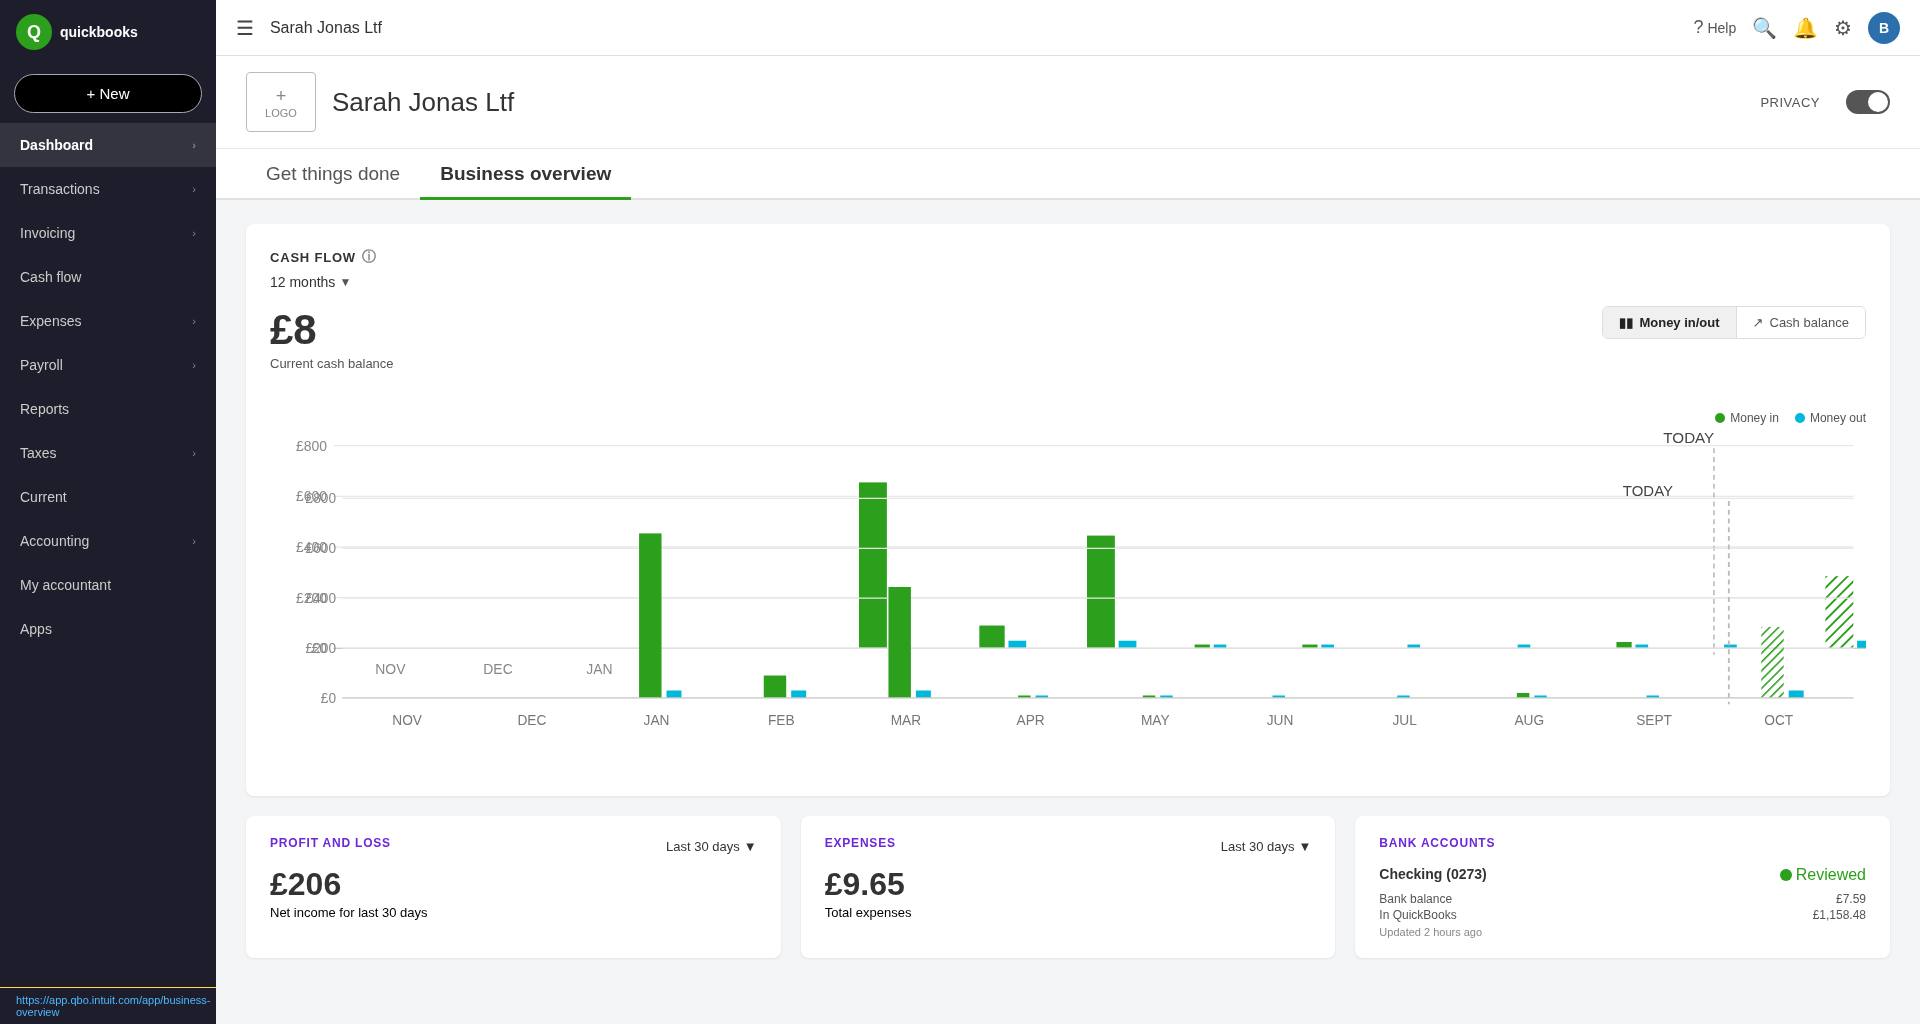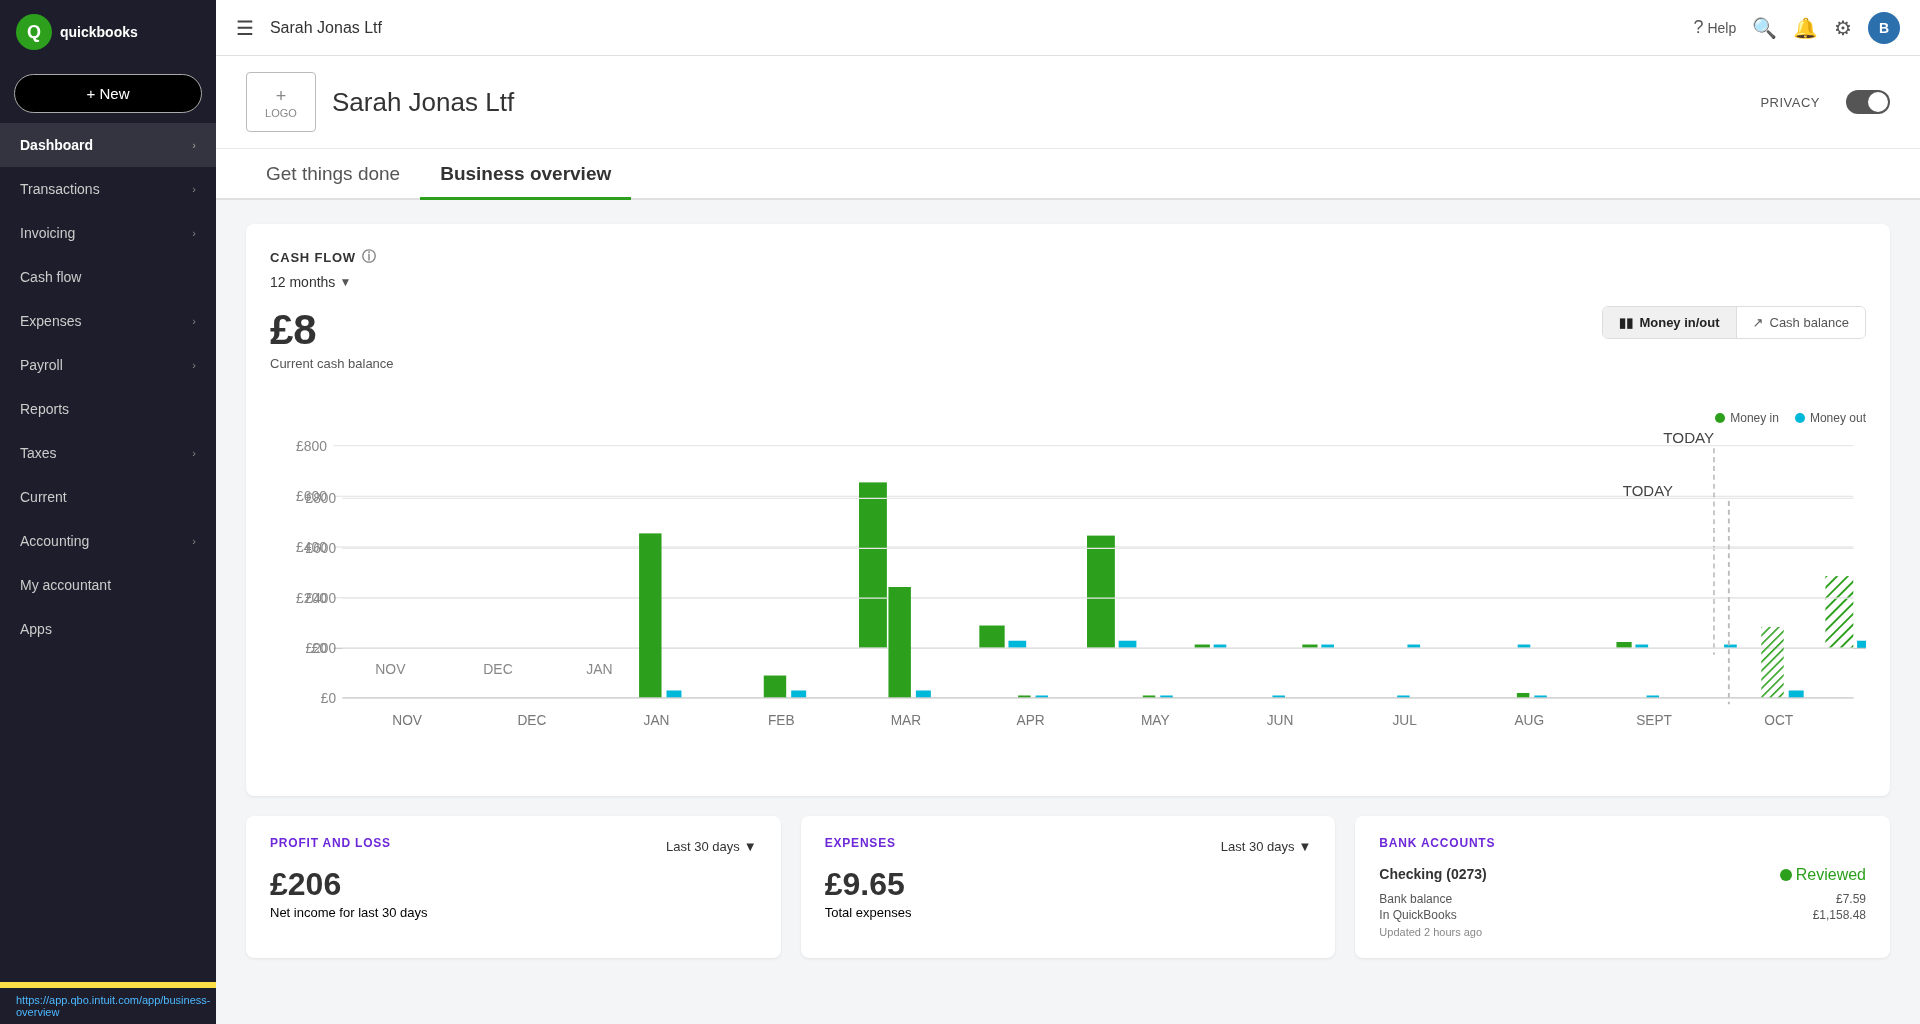--- a/index.html
+++ b/index.html
@@ -60,21 +60,21 @@
     .nav-item.active { background: rgba(255,255,255,0.1); color: white; font-weight: 600; }
     .nav-item .chevron { font-size: 11px; color: #888; }
     .nav-label { flex: 1; }
 
     
     .status-bar {
       background: #1d1d2b;
       padding: 6px 16px;
       font-size: 11px;
       color: #4db8ff;
-      border-top: 6px solid #fde047;
+      border-top: 1px solid #fde047;
     }
 
     
     #main {
       flex: 1;
       display: flex;
       flex-direction: column;
       overflow: hidden;
       background: #f4f5f7;
     }

